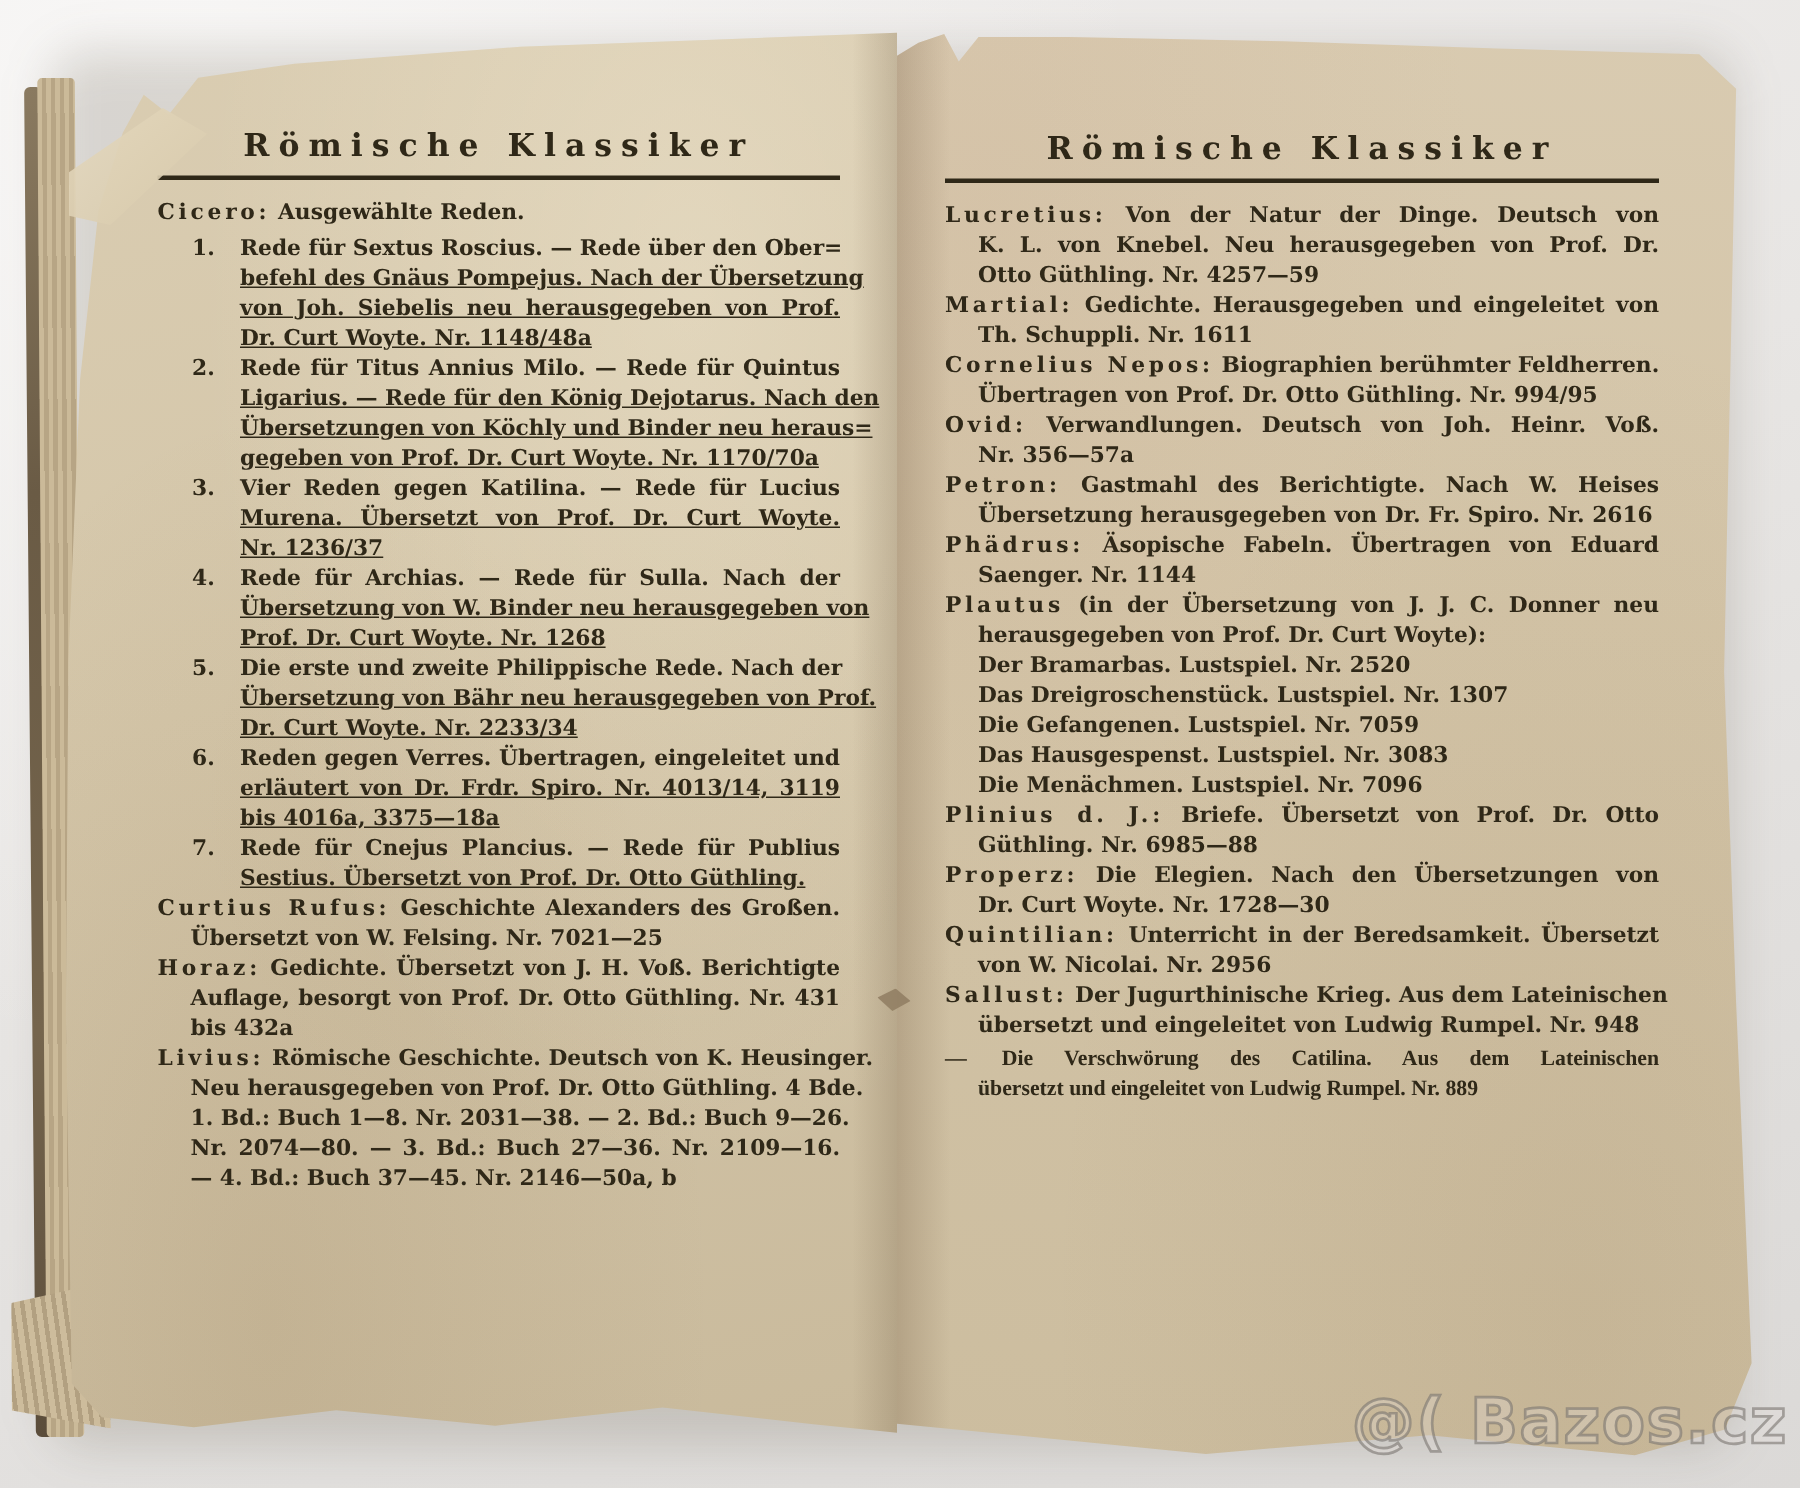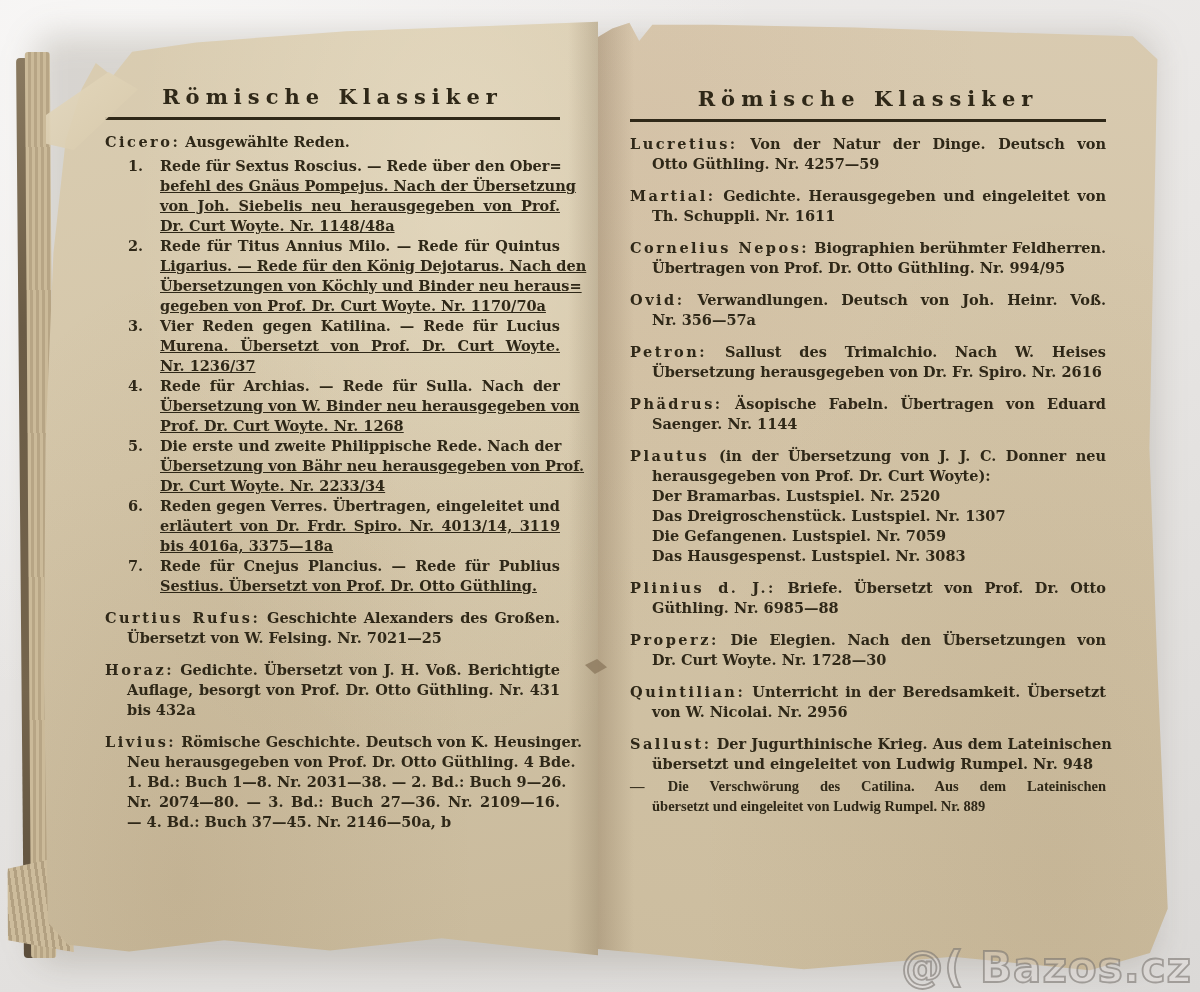--- a/index.html
+++ b/index.html
@@ -95,29 +95,29 @@
   }
   .line { text-align: justify; text-align-last: justify; }
   .intro-line { text-align-last: left; }
   .lines .line:last-child { text-align-last: left; }
   .line.sub { text-align-last: left; }
 
   .items { margin-top: 4px; }
   .item { position: relative; padding-left: 55px; }
   .num { position: absolute; left: 23px; top: 0; }
 
-  .entry { margin-top: 12px; }
+  .entry { }
   .entry .line.cont, .entry .line.sub { padding-left: 22px; }
   .item .lines .line { padding-left: 0; text-decoration: underline; }
   #page-right .entry:last-child { margin-top: 2px; font-family: Liberation Serif, serif; }
 
   .head { letter-spacing: 2.5px; }
 
   .watermark {
-    position: absolute; right: 8px; bottom: 0; z-index: 5;
+    position: absolute; right: 8px; bottom: 20px; z-index: 5;
     font-family: "DejaVu Sans", sans-serif; font-weight: bold;
     font-size: 42px; letter-spacing: 1px;
     color: rgba(228, 223, 218, 0.30);
     -webkit-text-stroke: 1.8px rgba(122, 117, 112, 0.60);
   }
 </style>
 </head>
 <body>
 
 <div class="scene">
@@ -242,20 +242,21 @@
   <div class="page" id="page-right">
     <div class="page-header">Römische Klassiker</div>
     <div class="header-rule"></div>
 
     <div class="entries">
 
     <div class="entry">
           <div class="line first"><span class="head">Lucretius:</span><span> Von der Natur der Dinge. Deutsch von</span></div>
           <div class="lines">
 
+          <div class="line cont">K. L. von Knebel. Neu herausgegeben von Prof. Dr.</div>
             <div class="line cont">Otto Güthling. Nr. 4257—59</div>
           </div>
           <div class="sublines">
             
           </div>
         </div>
         <div class="entry">
           <div class="line first"><span class="head">Martial:</span><span> Gedichte. Herausgegeben und eingeleitet von</span></div>
           <div class="lines">
 
@@ -279,21 +280,21 @@
           <div class="line first"><span class="head">Ovid:</span><span> Verwandlungen. Deutsch von Joh. Heinr. Voß.</span></div>
           <div class="lines">
 
           <div class="line cont">Nr. 356—57a</div>
           </div>
           <div class="sublines">
             
           </div>
         </div>
         <div class="entry">
-          <div class="line first"><span class="head">Petron:</span><span> Sallust des Trimalchio. Nach W. Heises</span></div>
+          <div class="line first"><span class="head">Petron:</span><span> Gastmahl des Berichtigte. Nach W. Heises</span></div>
           <div class="lines">
 
           <div class="line cont">Übersetzung herausgegeben von Dr. Fr. Spiro. Nr. 2616</div>
           </div>
           <div class="sublines">
             
           </div>
         </div>
         <div class="entry">
           <div class="line first"><span class="head">Phädrus:</span><span> Äsopische Fabeln. Übertragen von Eduard</span></div>
@@ -310,20 +311,21 @@
           <div class="lines">
 
           <div class="line cont">herausgegeben von Prof. Dr. Curt Woyte):</div>
           </div>
           <div class="sublines">
 
           <div class="line sub">Der Bramarbas. Lustspiel. Nr. 2520</div>
             <div class="line sub">Das Dreigroschenstück. Lustspiel. Nr. 1307</div>
             <div class="line sub">Die Gefangenen. Lustspiel. Nr. 7059</div>
             <div class="line sub">Das Hausgespenst. Lustspiel. Nr. 3083</div>
+            <div class="line sub">Die Menächmen. Lustspiel. Nr. 7096</div>
           </div>
         </div>
         <div class="entry">
           <div class="line first"><span class="head">Plinius d. J.:</span><span> Briefe. Übersetzt von Prof. Dr. Otto</span></div>
           <div class="lines">
 
           <div class="line cont">Güthling. Nr. 6985—88</div>
           </div>
           <div class="sublines">
             

